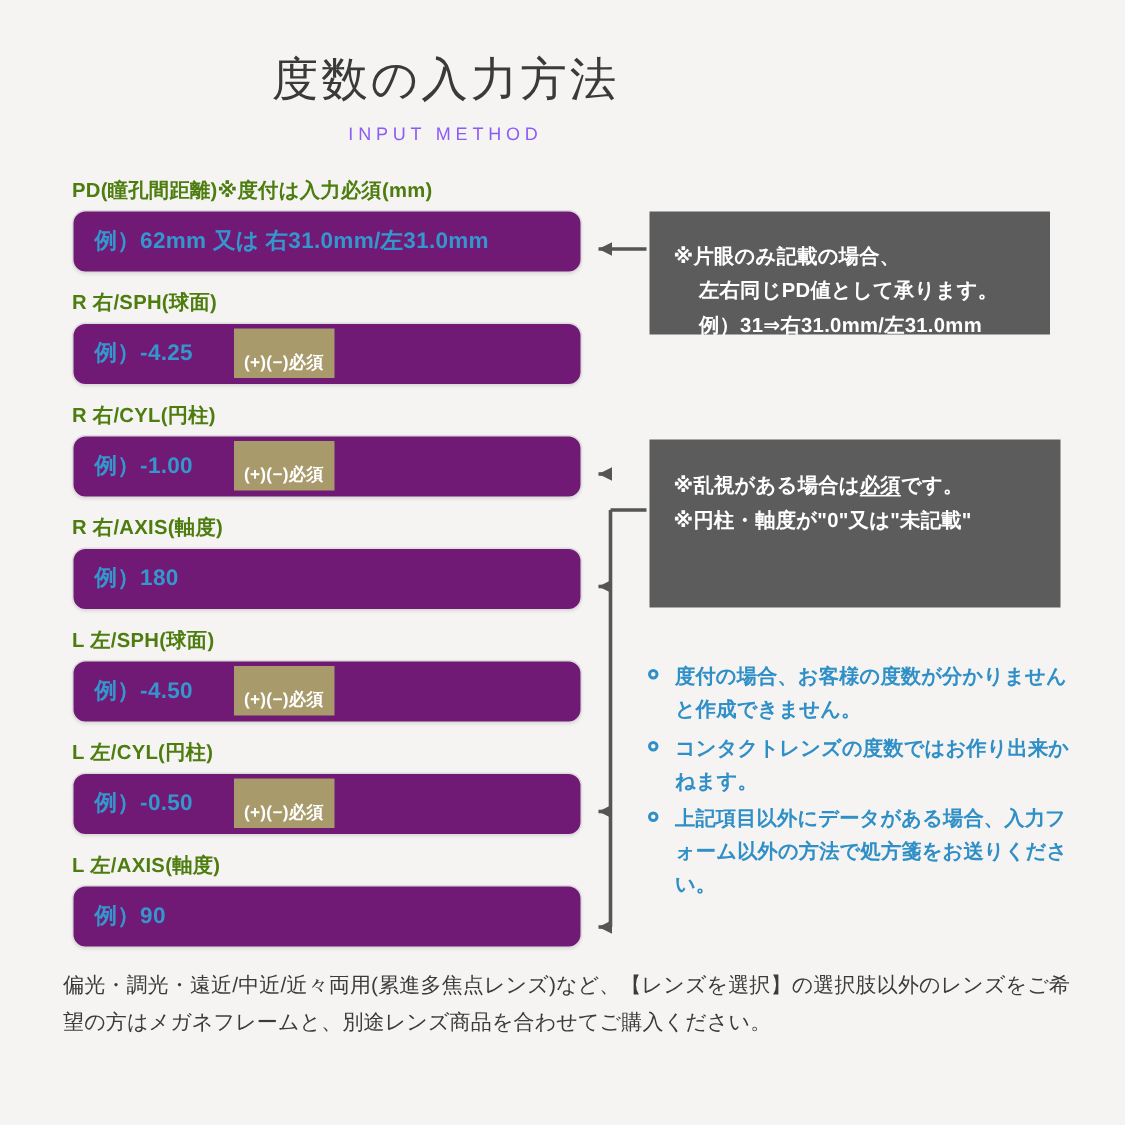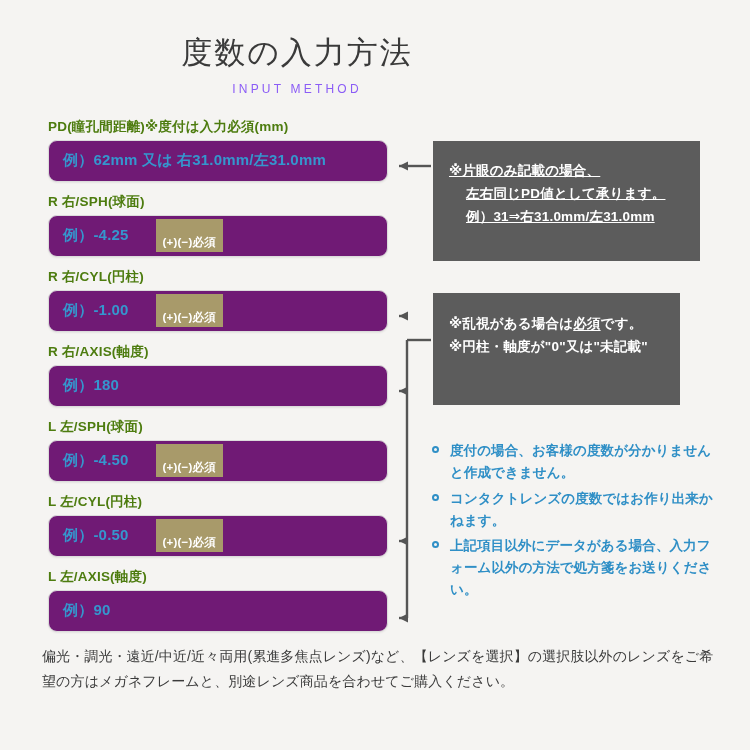--- a/index.html
+++ b/index.html
@@ -98,28 +98,27 @@
   .callout {
     position: absolute;
     background: #5c5c5c;
     color: #ffffff;
     box-sizing: border-box;
   }
   .callout-pd {
     left: 433px;
     top: 141px;
     width: 267px;
-    height: 120px;
+    height: 82px;
     padding: 18px 14px 0 16px;
-    text-decoration: underline;
   }
   .callout-cyl {
     left: 433px;
     top: 293px;
-    width: 247px;
+    width: 274px;
     height: 112px;
     padding: 19px 14px 0 16px;
   }
   .callout-line {
     font-size: 13.5px;
     font-weight: 700;
     line-height: 1.72;
     letter-spacing: 0.2px;
     white-space: nowrap;
   }

